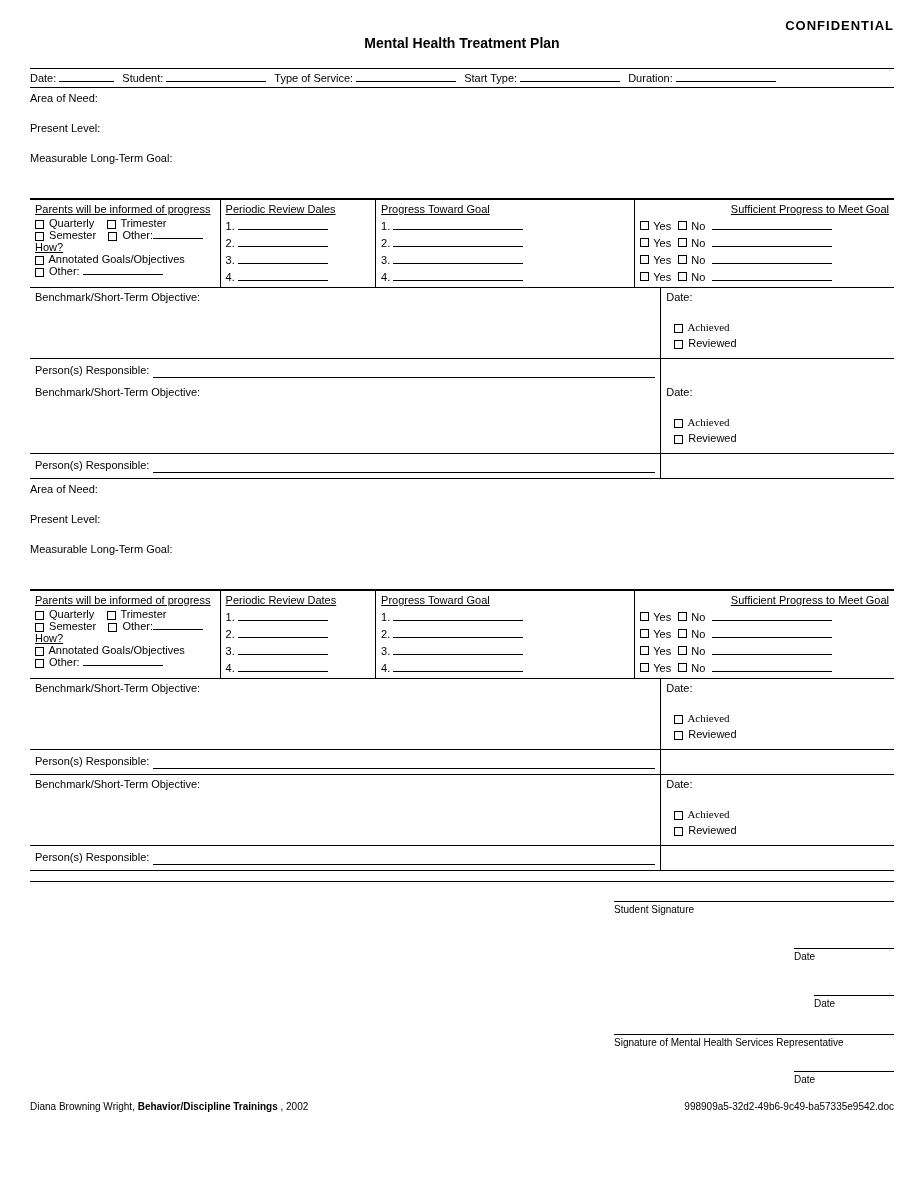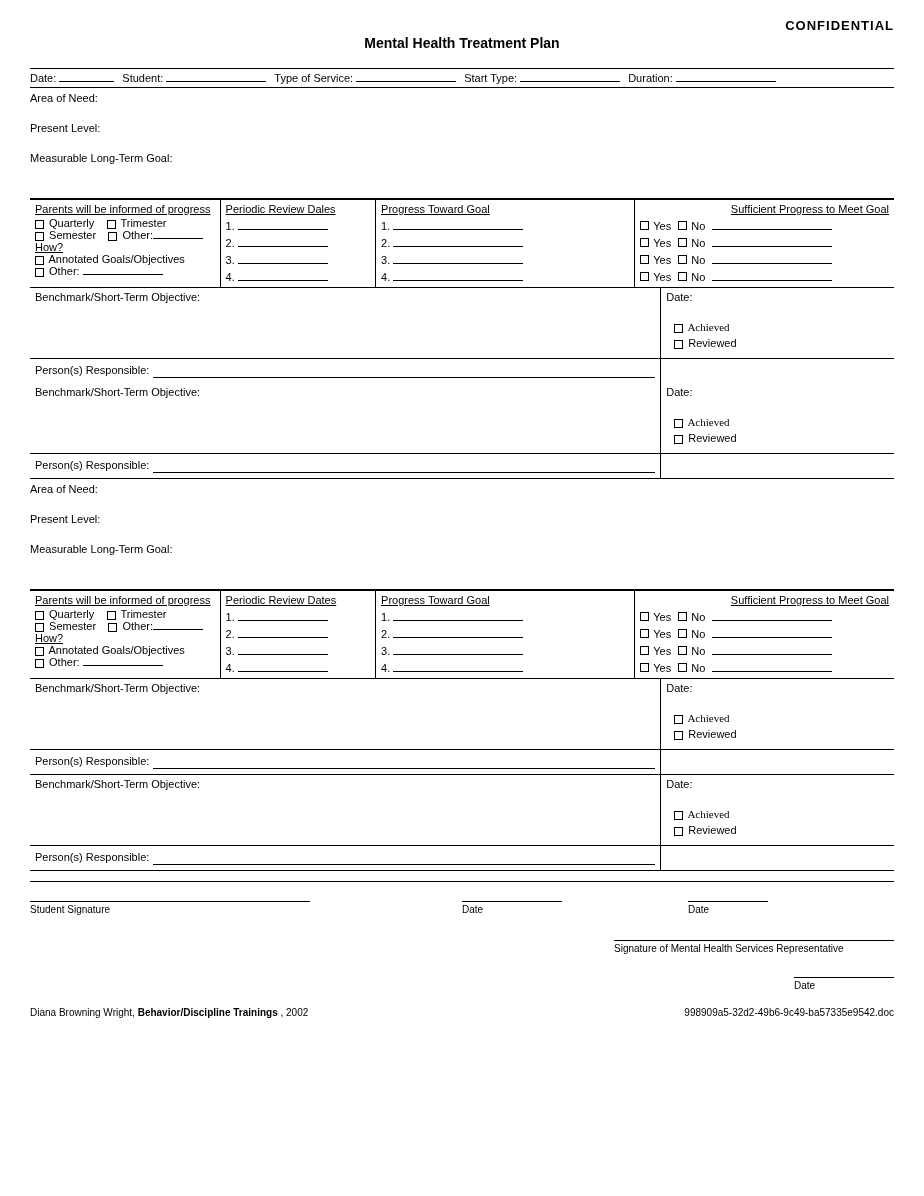--- a/index.html
+++ b/index.html
@@ -116,20 +116,21 @@
     .footer-sig-area {
       margin-top: 10px;
       border-top: 1.5px solid #000;
       padding-top: 6px;
     }
     .sig-row1 {
       display: flex;
       align-items: flex-end;
       gap: 20px;
       margin-bottom: 12px;
+      flex-direction: column;
     }
     .sig-row2 {
       display: flex;
       align-items: flex-end;
       gap: 10px;
       margin-bottom: 4px;
       flex-direction: column;
     }
     .sig-block {
       display: flex;

